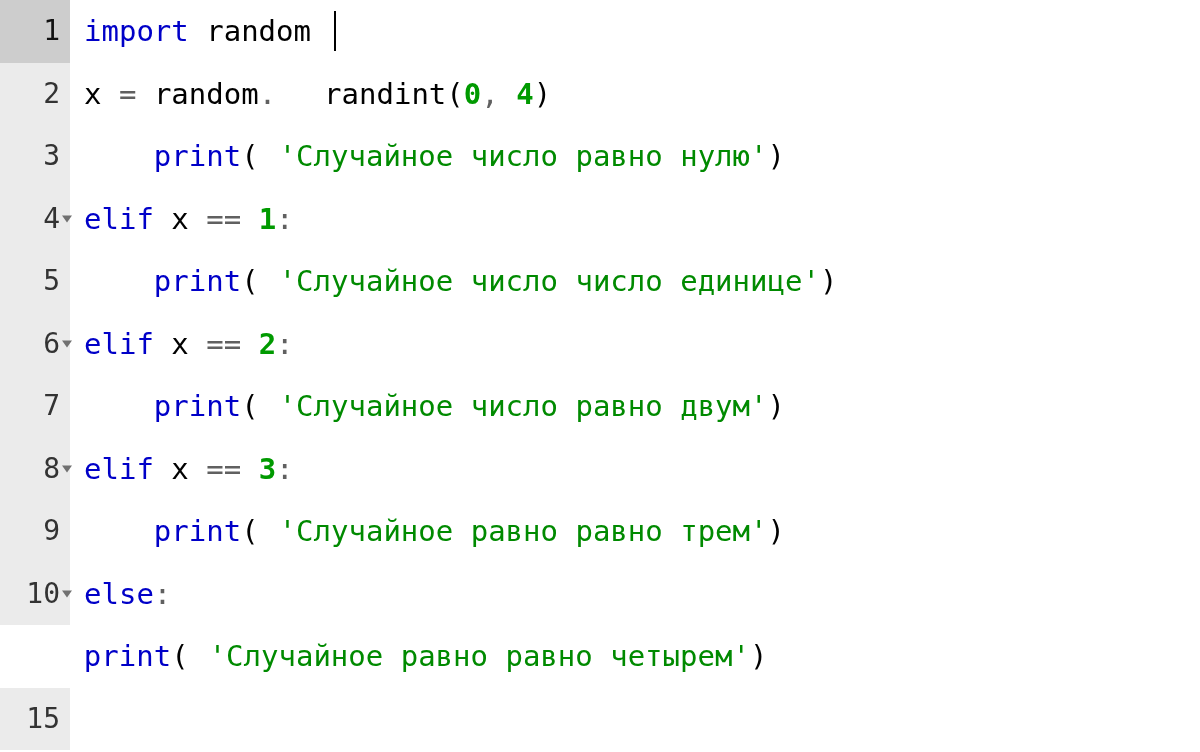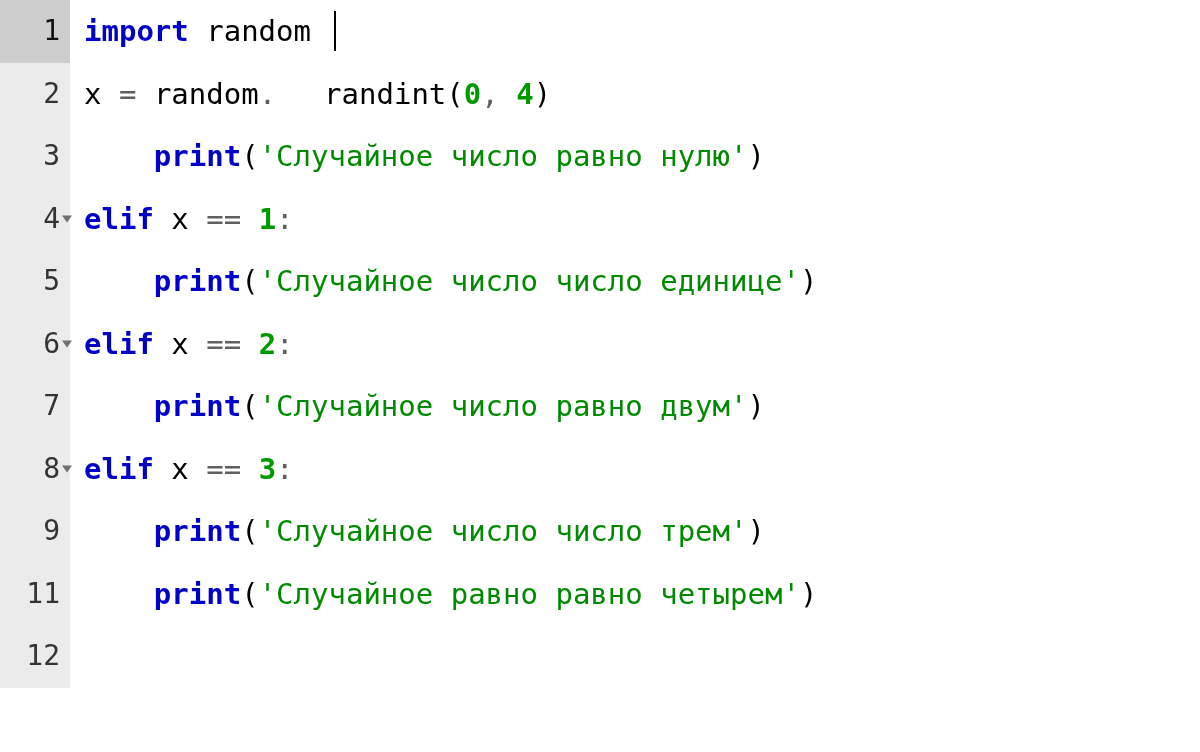--- a/index.html
+++ b/index.html
@@ -50,27 +50,27 @@
     border-right: 5px solid transparent;
     border-top: 7px solid #707070;
   }
   .code {
     padding-left: 14px;
     white-space: pre;
     color: #000000;
     position: relative;
     flex-grow: 1;
   }
-  .kw    { color: #0000c8; font-weight: bold; }
+  .kw    { color: #0000c8; font-weight: normal; }
   .name  { color: #000000; text-align: center; }
   .call  { color: #000000; margin-left: 48px; }
   .op    { color: #606060; }
   .punct { color: #000000; }
   .num   { color: #009a00; font-weight: bold; }
-  .str   { color: #008a00; }
+  .str   { color: #008a00; margin-left: 20px; }
   .cursor {
     display: inline-block;
     width: 2px;
     height: 40px;
     background: #000;
     vertical-align: middle;
     margin-left: 6px;
     margin-bottom: 4px;
   }
 </style>
@@ -105,23 +105,26 @@
     <div class="code-line">
       <div class="gutter">7</div>
       <div class="code"><span>    </span><span class="kw">print</span><span class="punct">(</span><span class="str">'Случайное число равно двум'</span><span class="punct">)</span></div>
     </div>
     <div class="code-line">
       <div class="gutter">8<span class="fold"></span></div>
       <div class="code"><span class="kw">elif</span><span> </span><span class="name">x</span><span> </span><span class="op">==</span><span> </span><span class="num">3</span><span class="op">:</span></div>
     </div>
     <div class="code-line">
       <div class="gutter">9</div>
-      <div class="code"><span>    </span><span class="kw">print</span><span class="punct">(</span><span class="str">'Случайное число число трем'</span><span class="punct">)</span></div>
+      <div class="code"><span>    </span><span class="kw">print</span><span class="punct">(</span><span class="str">'Случайное равно равно трем'</span><span class="punct">)</span></div>
     </div>
     <div class="code-line">
-      <div class="gutter">11</div>
+      <div class="gutter">10<span class="fold"></span></div>
+      <div class="code"><span class="kw">else</span><span class="op">:</span></div>
+    </div>
+    <div class="code-line">
       <div class="code"><span>    </span><span class="kw">print</span><span class="punct">(</span><span class="str">'Случайное равно равно четырем'</span><span class="punct">)</span></div>
     </div>
     <div class="code-line">
-      <div class="gutter">12</div>
+      <div class="gutter">15</div>
       <div class="code"></div>
     </div>
   </div>
 
 </body></html>

